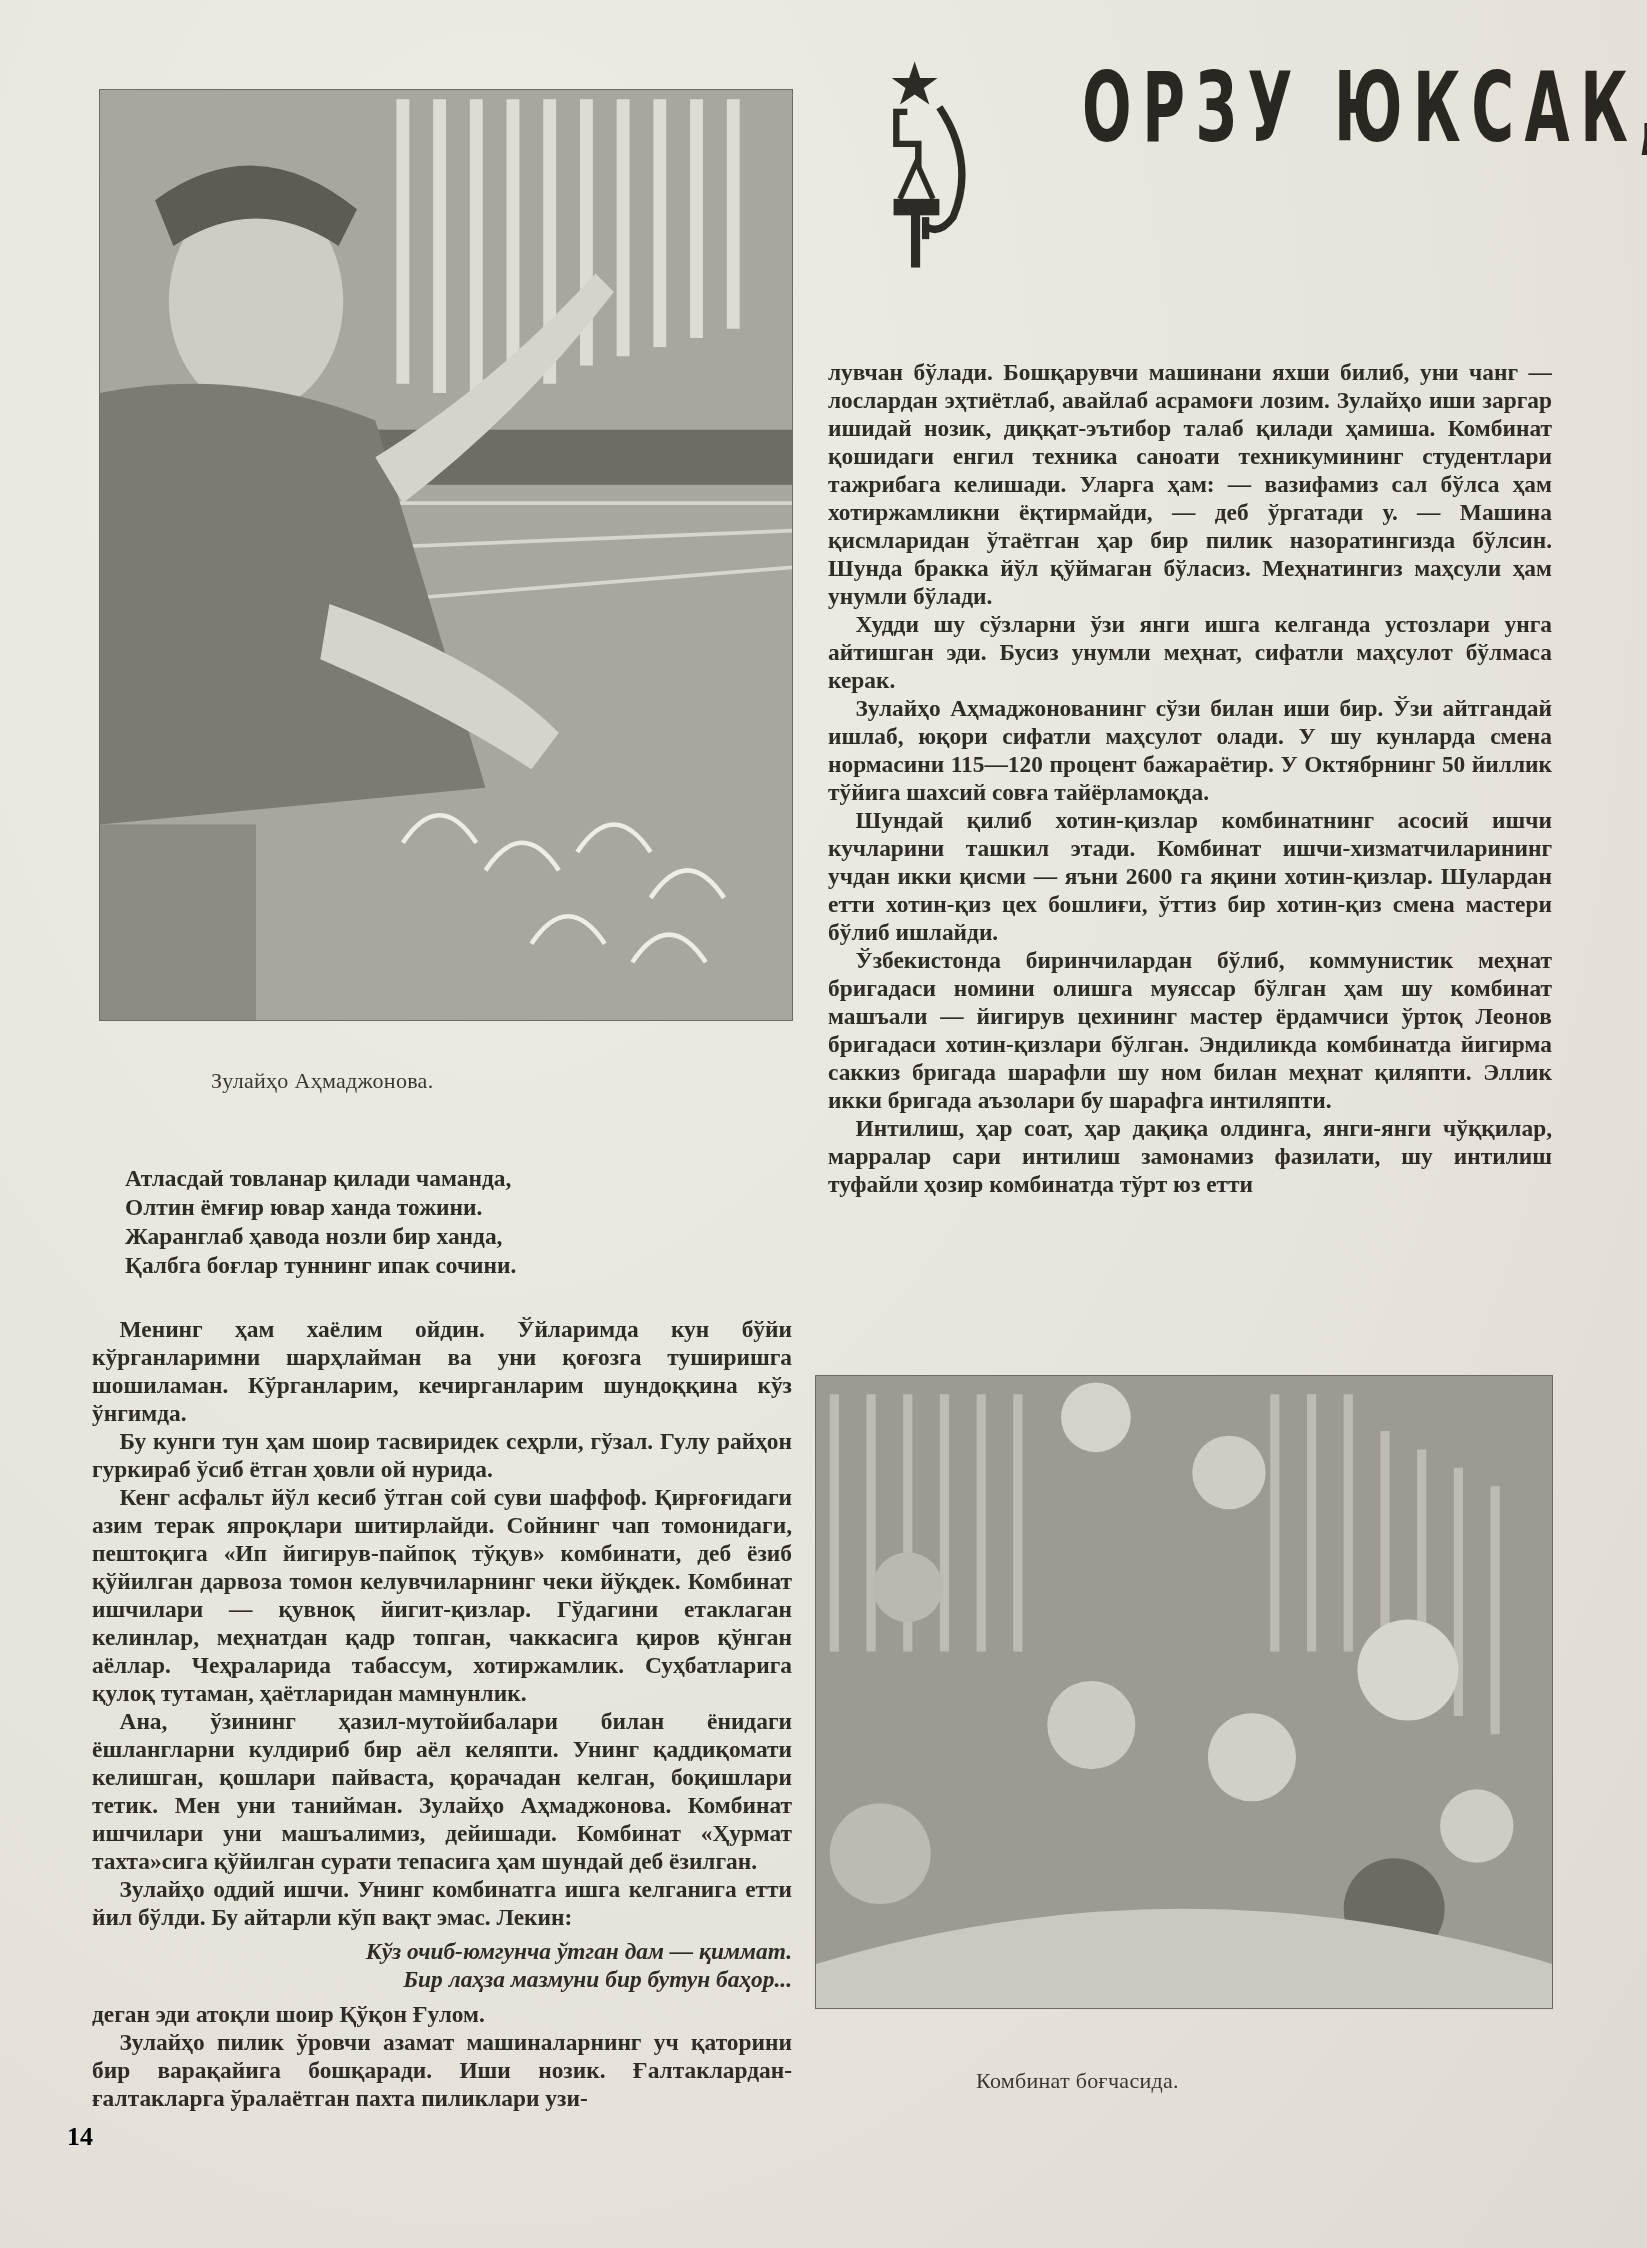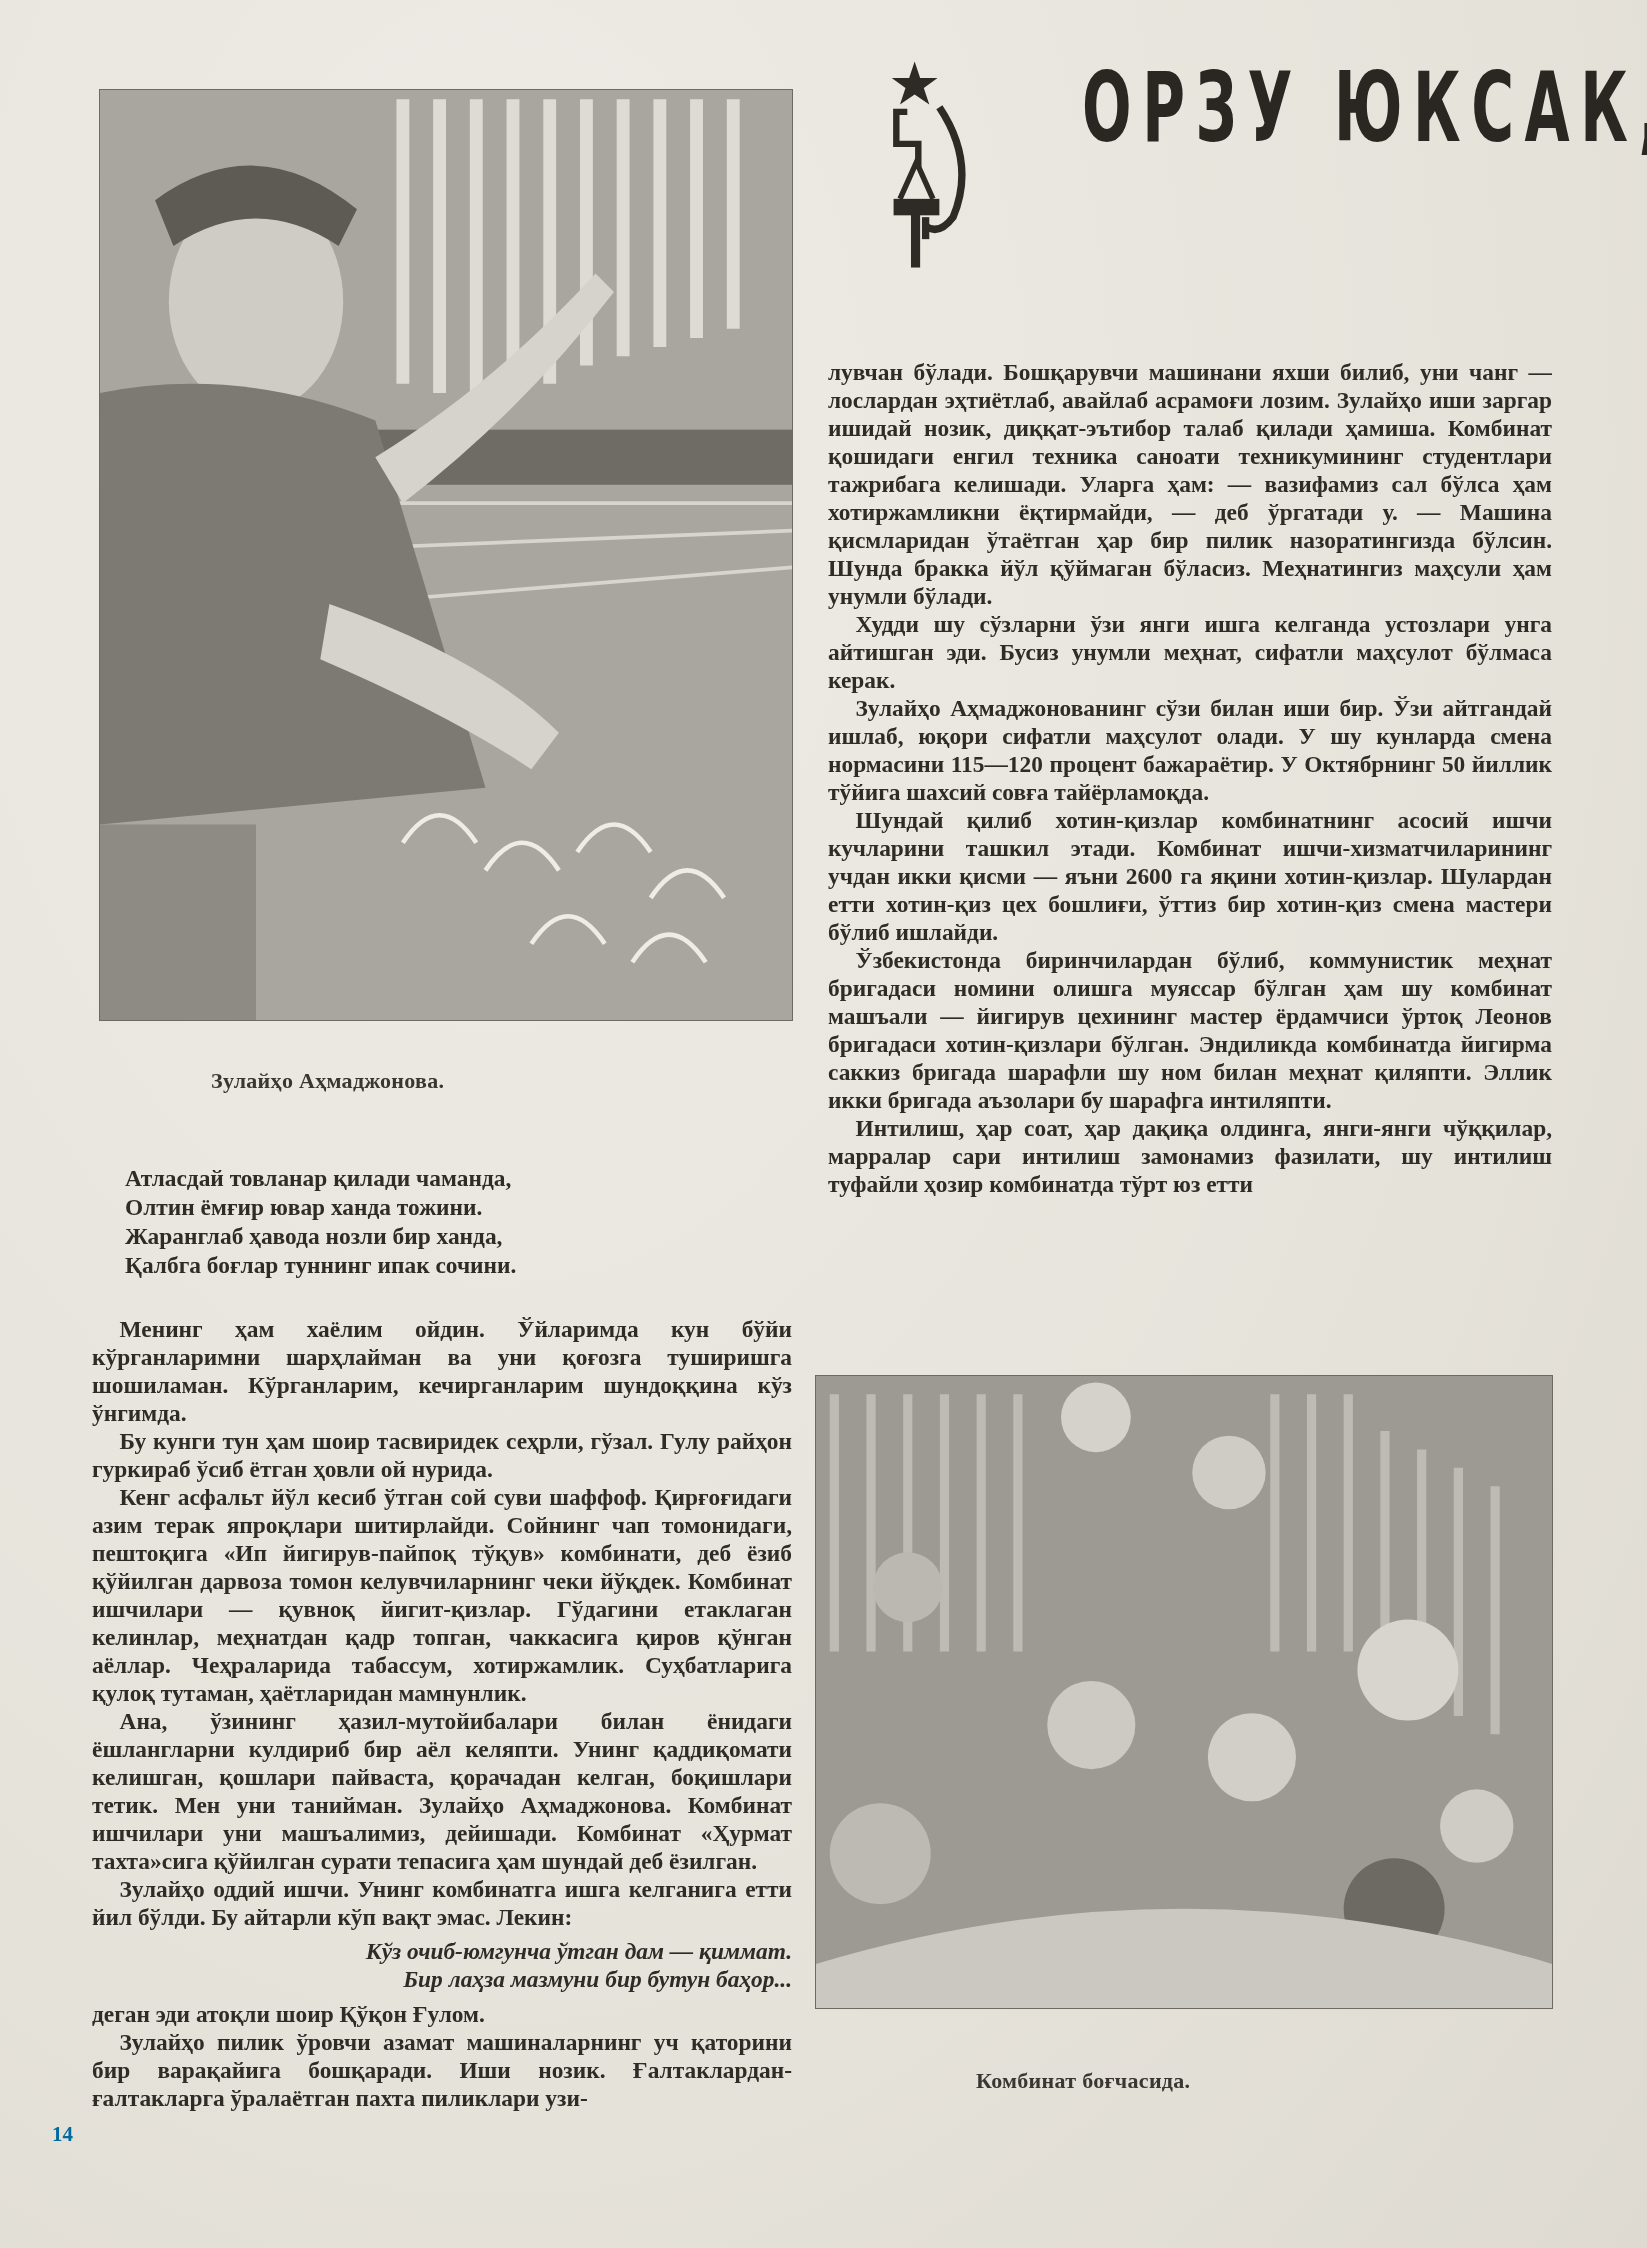--- a/index.html
+++ b/index.html
@@ -11,39 +11,39 @@
     font-family:"Liberation Serif","DejaVu Serif",serif;
   }
   .abs { position:absolute; }
   .photo {
     position:absolute; overflow:hidden;
     background:#8f8c86;
     border:0.9px solid #6d6a64;
   }
   .photo svg { width:100%; height:100%; display:block; }
   .caption {
-    position:absolute; font-size:22px; font-weight:bold; color:#3a3632;
+    position:absolute; font-size:22px; font-weight:normal; color:#3a3632;
     letter-spacing:0.3px;
   }
   .col {
     position:absolute; font-size:23.4px; line-height:28px; font-weight:bold;
     color:#2f2b27; text-align:justify;
   }
   .col p { margin:0; text-indent:27.5px; }
   .col p.noindent { text-indent:0; }
   .verse { position:absolute; font-size:23.4px; line-height:29px; font-weight:bold; color:#2f2b27; }
   .verse div { white-space:nowrap; }
   .title {
     position:absolute; left:1082px; top:53px;
     font-family:"DejaVu Sans","Liberation Sans",sans-serif;
     font-weight:bold; font-size:81px; letter-spacing:14.7px; color:#2a2622;
     transform:scaleX(0.72) scaleY(1.18); transform-origin:left top;
     white-space:nowrap;
   }
-  .pageno { position:absolute; left:52px; top:2122px; font-size:21px; font-weight:bold; color:#0369a1; }
+  .pageno { position:absolute; left:67px; top:2122px; font-size:26px; font-weight:bold; color:#000000; }
 </style>
 </head>
 <body>
 
 <div class="photo" style="left:99px; top:89px; width:692px; height:930px;">
   <svg viewBox="0 0 754 1013" preserveAspectRatio="none">
     <rect width="754" height="1013" fill="#a9a6a0"></rect>
     <g stroke="#e8e5de" stroke-width="14" opacity="0.85">
       <line x1="330" y1="10" x2="330" y2="320"></line>
         <line x1="370" y1="10" x2="370" y2="330"></line>

